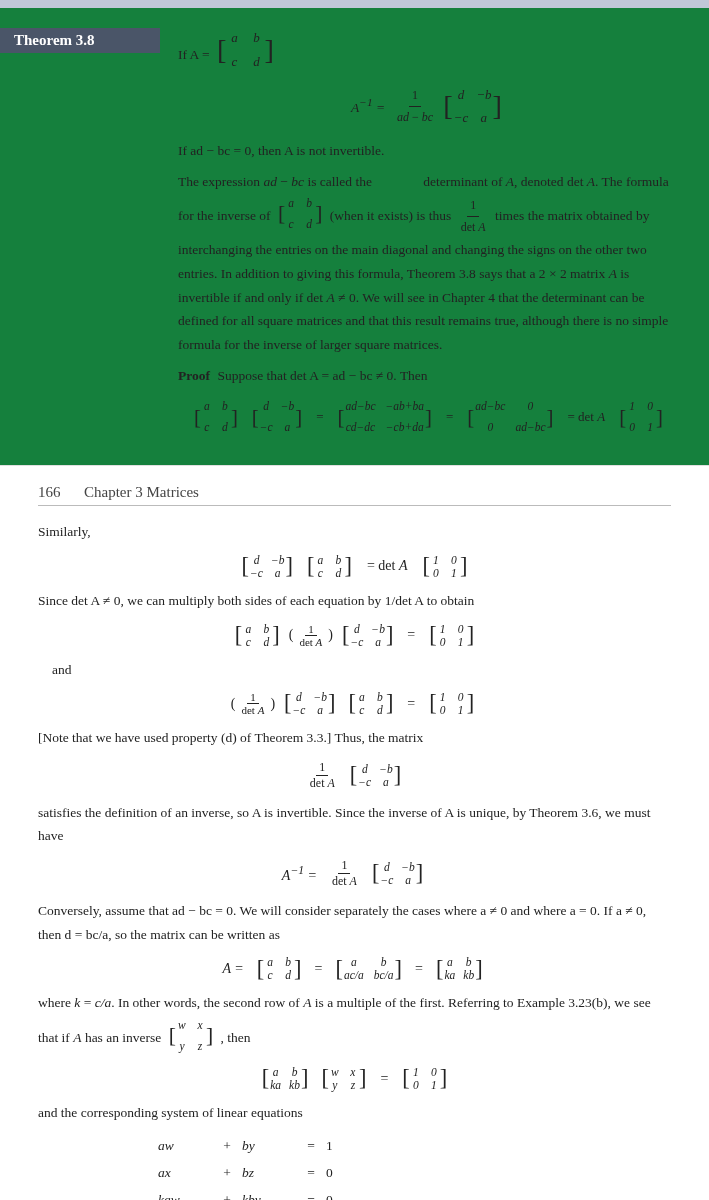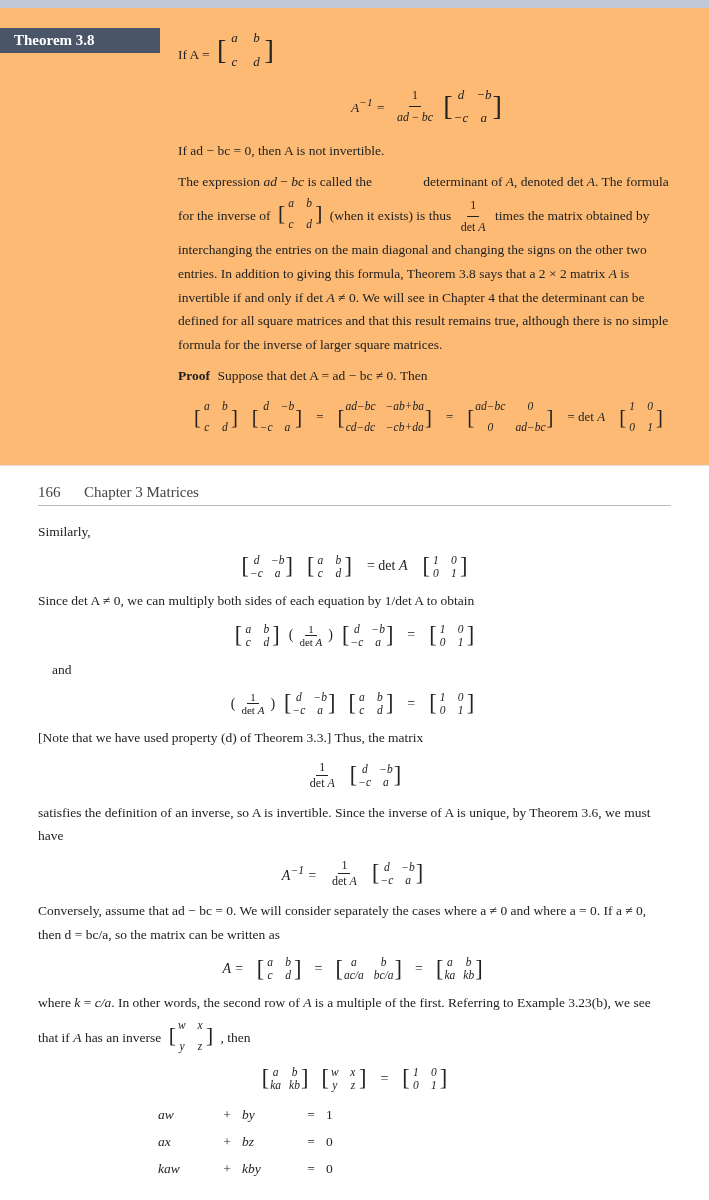--- a/index.html
+++ b/index.html
@@ -6,21 +6,21 @@
     body {
       font-family: "Times New Roman", Times, serif;
       font-size: 14px;
       background: #fff;
       color: #222;
       width: 709px;
     }
 
     
     .theorem-section {
-      background: #fdba74;
+      background: #15803d;
       padding: 18px 30px 18px 0;
       border-bottom: 1px solid #e0e0e0;
       display: flex;
       flex-direction: row;
       align-items: flex-start;
     }
     .theorem-label-bar {
       background: #4a5568;
       color: #fff;
       font-weight: bold;
@@ -562,20 +562,21 @@
       <span class="matrix-grid matrix-grid-2x2">
         <span class="matrix-cell">1</span>
         <span class="matrix-cell">0</span>
         <span class="matrix-cell">0</span>
         <span class="matrix-cell">1</span>
       </span>
       <span class="matrix-bracket-right">]</span>
     </span>
   </div>
 
+  <p class="body-text">and the corresponding system of linear equations</p>
 
   <div class="sys-eq">
     <div class="sys-eq-row">
       <span class="sys-col"><i>aw</i></span>
       <span class="sys-eq-sign">+</span>
       <span class="sys-col"><i>by</i></span>
       <span class="sys-eq-sign">=</span>
       <span>1</span>
     </div>
     <div class="sys-eq-row">

